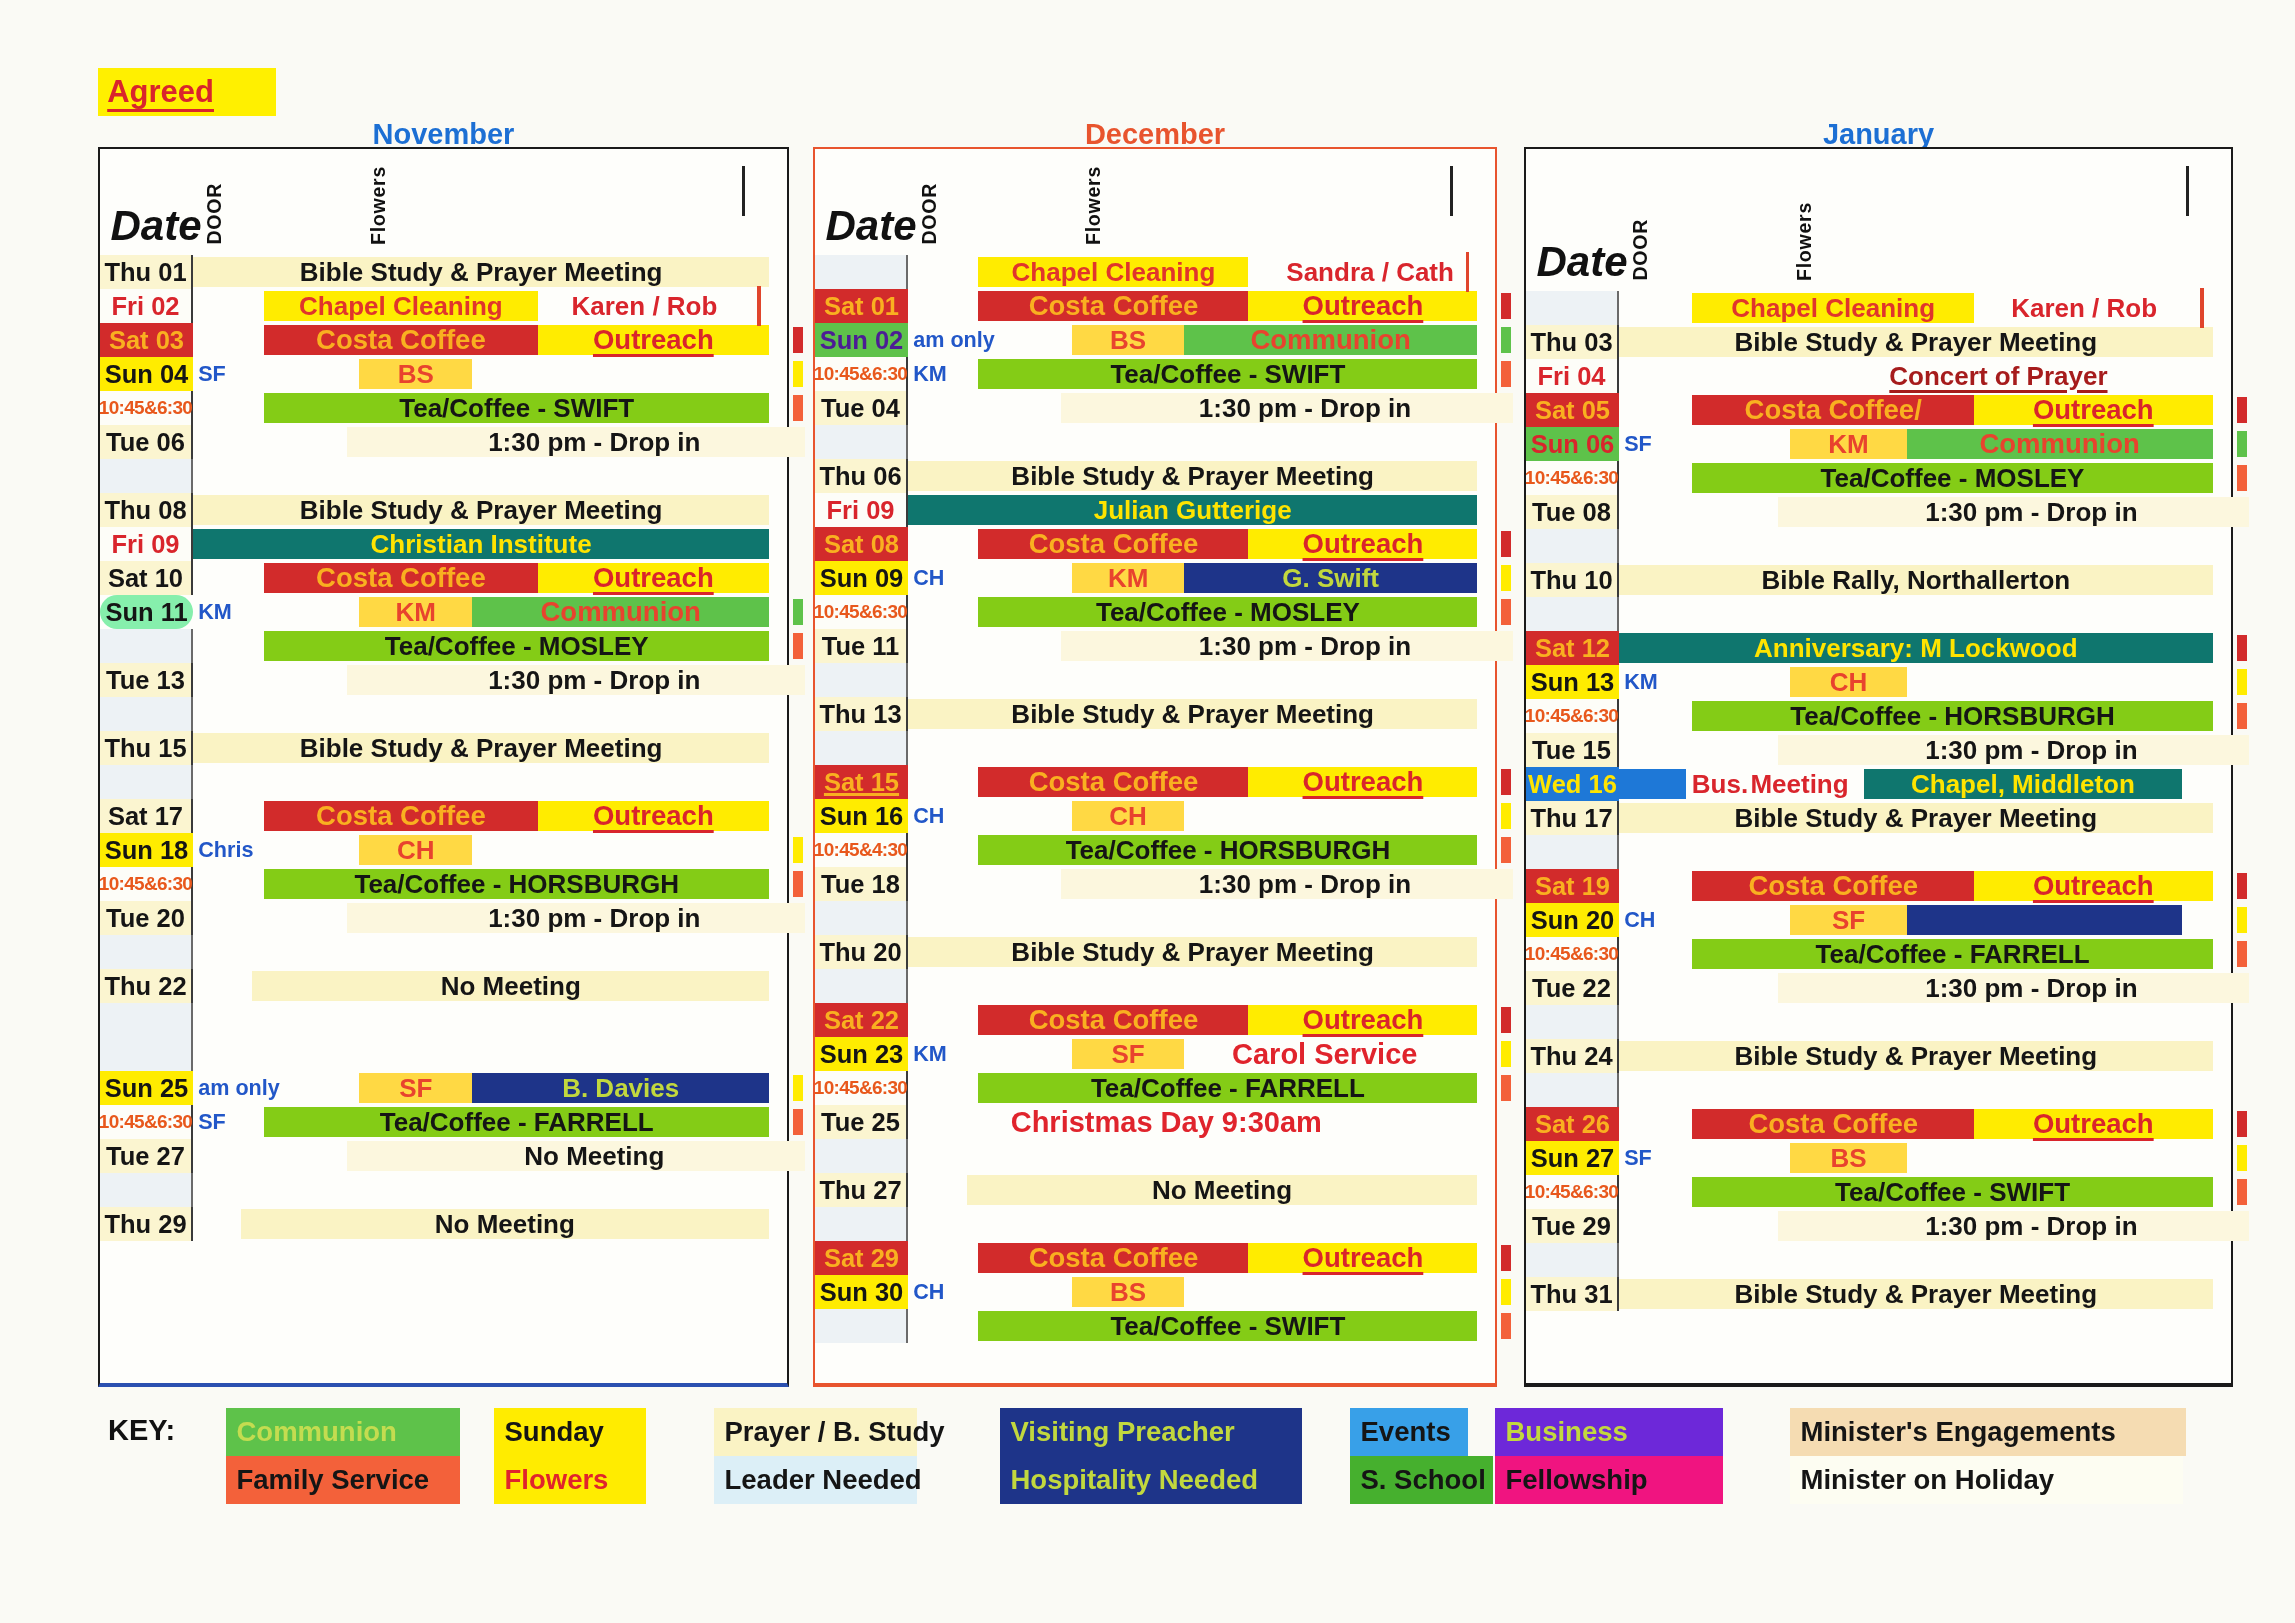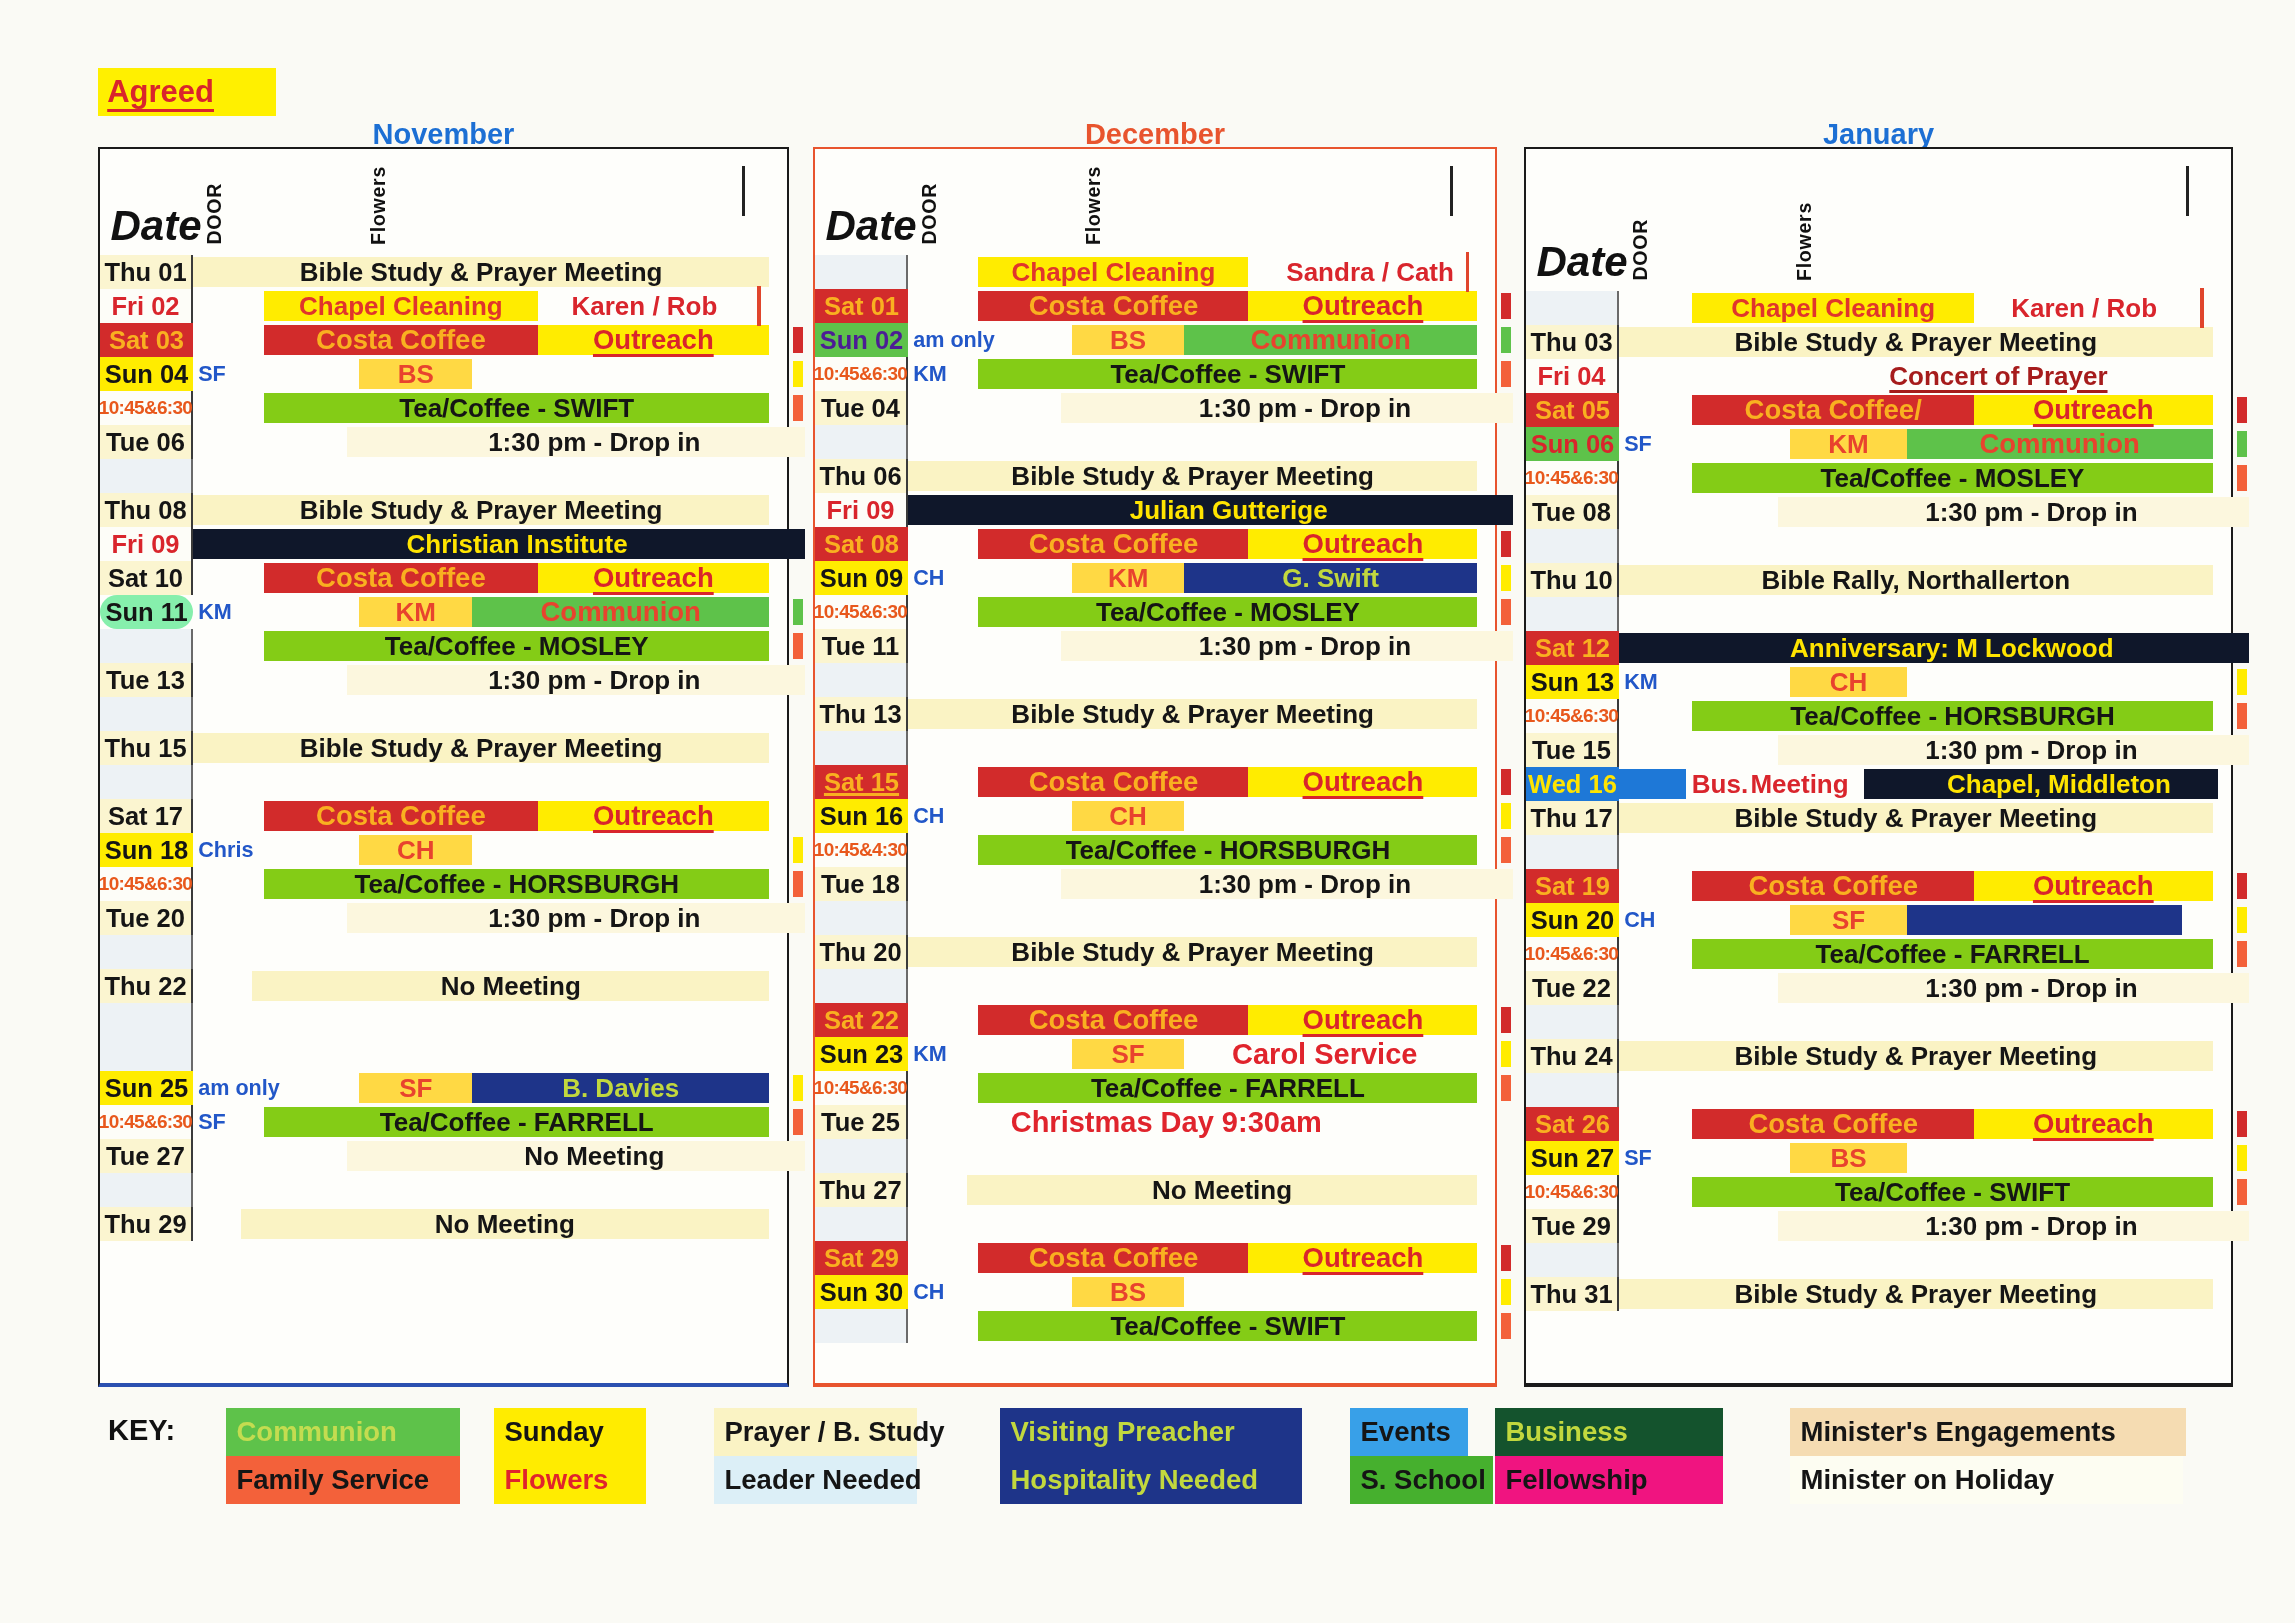--- a/index.html
+++ b/index.html
@@ -41,21 +41,21 @@
        font-weight:700;font-size:26px;white-space:nowrap;z-index:1;}
   .seg.cream{background:#FAF3C4;color:#151515;}
   .seg.cream2{background:#FCF7DE;color:#151515;padding-left:36px;}
   .seg.yellowred{background:#FFEC00;color:#E0352C;}
   .seg.tag{background:#FFD944;color:#E8432E;}
   .seg.redyellow{background:#D22B2B;color:#F9B020;font-size:27.5px;}
   .seg.outreach{background:#FFEC00;color:#D9252C;font-size:27.5px;text-decoration:underline;
                 text-decoration-thickness:2.6px;text-underline-offset:5.2px;}
   .seg.whitered{color:#D9252C;}
   .seg.orange{background:#84cc16;color:#151515;}
-  .seg.blueyellow{background:#0f172a;color:#FFE400;padding-left:36px;}
+  .seg.blueyellow{background:#0f766e;color:#FFE400;}
   .seg.navy{background:#1E3489;color:#C2D83E;}
   .seg.greenred{background:#5EC24A;color:#E8432E;font-size:27.5px;}
   .seg.redplain{color:#E0242C;font-size:29px;}
   .seg.darkredu{color:#A61C1C;text-decoration:underline;text-decoration-thickness:2.6px;text-underline-offset:5.2px;}
   .seg.bluefill{background:#1E78D7;}
   .tick{position:absolute;top:-2.6px;bottom:-2.6px;width:3.3px;background:#E0452C;z-index:2;}
   .sliver{position:absolute;right:-15.7px;top:3.9px;bottom:3.9px;width:9.8px;z-index:0;}
   .key-label{position:absolute;left:108px;top:1414px;font-weight:700;font-size:29px;color:#111;}
   .key-item{position:absolute;height:48px;display:flex;align-items:center;padding-left:10.5px;
             font-weight:700;font-size:27.5px;box-sizing:border-box;white-space:nowrap;}
@@ -683,19 +683,19 @@
   <div class="key-item" style="left: 226px; width: 234px; top: 1408px; background: rgb(94, 194, 74); color: rgb(196, 220, 80);">Communion</div>
       <div class="key-item" style="left: 226px; width: 234px; top: 1456px; background: rgb(243, 97, 58); color: rgb(21, 21, 21);">Family Service</div>
       <div class="key-item" style="left: 494px; width: 152px; top: 1408px; background: rgb(255, 236, 0); color: rgb(21, 21, 21);">Sunday</div>
       <div class="key-item" style="left: 494px; width: 152px; top: 1456px; background: rgb(255, 236, 0); color: rgb(224, 36, 44);">Flowers</div>
       <div class="key-item" style="left: 714px; width: 203px; top: 1408px; background: rgb(250, 243, 196); color: rgb(21, 21, 21);">Prayer / B. Study</div>
       <div class="key-item" style="left: 714px; width: 203px; top: 1456px; background: rgb(220, 239, 247); color: rgb(21, 21, 21);">Leader Needed</div>
       <div class="key-item" style="left: 1000px; width: 302px; top: 1408px; background: rgb(30, 52, 137); color: rgb(194, 216, 62);">Visiting Preacher</div>
       <div class="key-item" style="left: 1000px; width: 302px; top: 1456px; background: rgb(30, 52, 137); color: rgb(194, 216, 62);">Hospitality Needed</div>
       <div class="key-item" style="left: 1350px; width: 118px; top: 1408px; background: rgb(56, 160, 232); color: rgb(21, 21, 21);">Events</div>
       <div class="key-item" style="left: 1350px; width: 143px; top: 1456px; background: rgb(70, 176, 46); color: rgb(21, 21, 21);">S. School</div>
-      <div class="key-item" style="left: 1495px; width: 228px; top: 1408px; background: #14532d; color: rgb(194, 216, 62);">Business</div>
+      <div class="key-item" style="left: 1495px; width: 228px; top: 1408px; background: #6d28d9; color: rgb(194, 216, 62);">Business</div>
       <div class="key-item" style="left: 1495px; width: 228px; top: 1456px; background: rgb(240, 20, 128); color: rgb(21, 21, 21);">Fellowship</div>
       <div class="key-item" style="left: 1790px; width: 396px; top: 1408px; background: rgb(245, 220, 178); color: rgb(21, 21, 21);">Minister's Engagements</div>
       <div class="key-item" style="left: 1790px; width: 393px; top: 1456px; background: rgb(253, 253, 242); color: rgb(21, 21, 21);">Minister on Holiday</div>
     </div>
 </div>
 
 
 </body></html>

